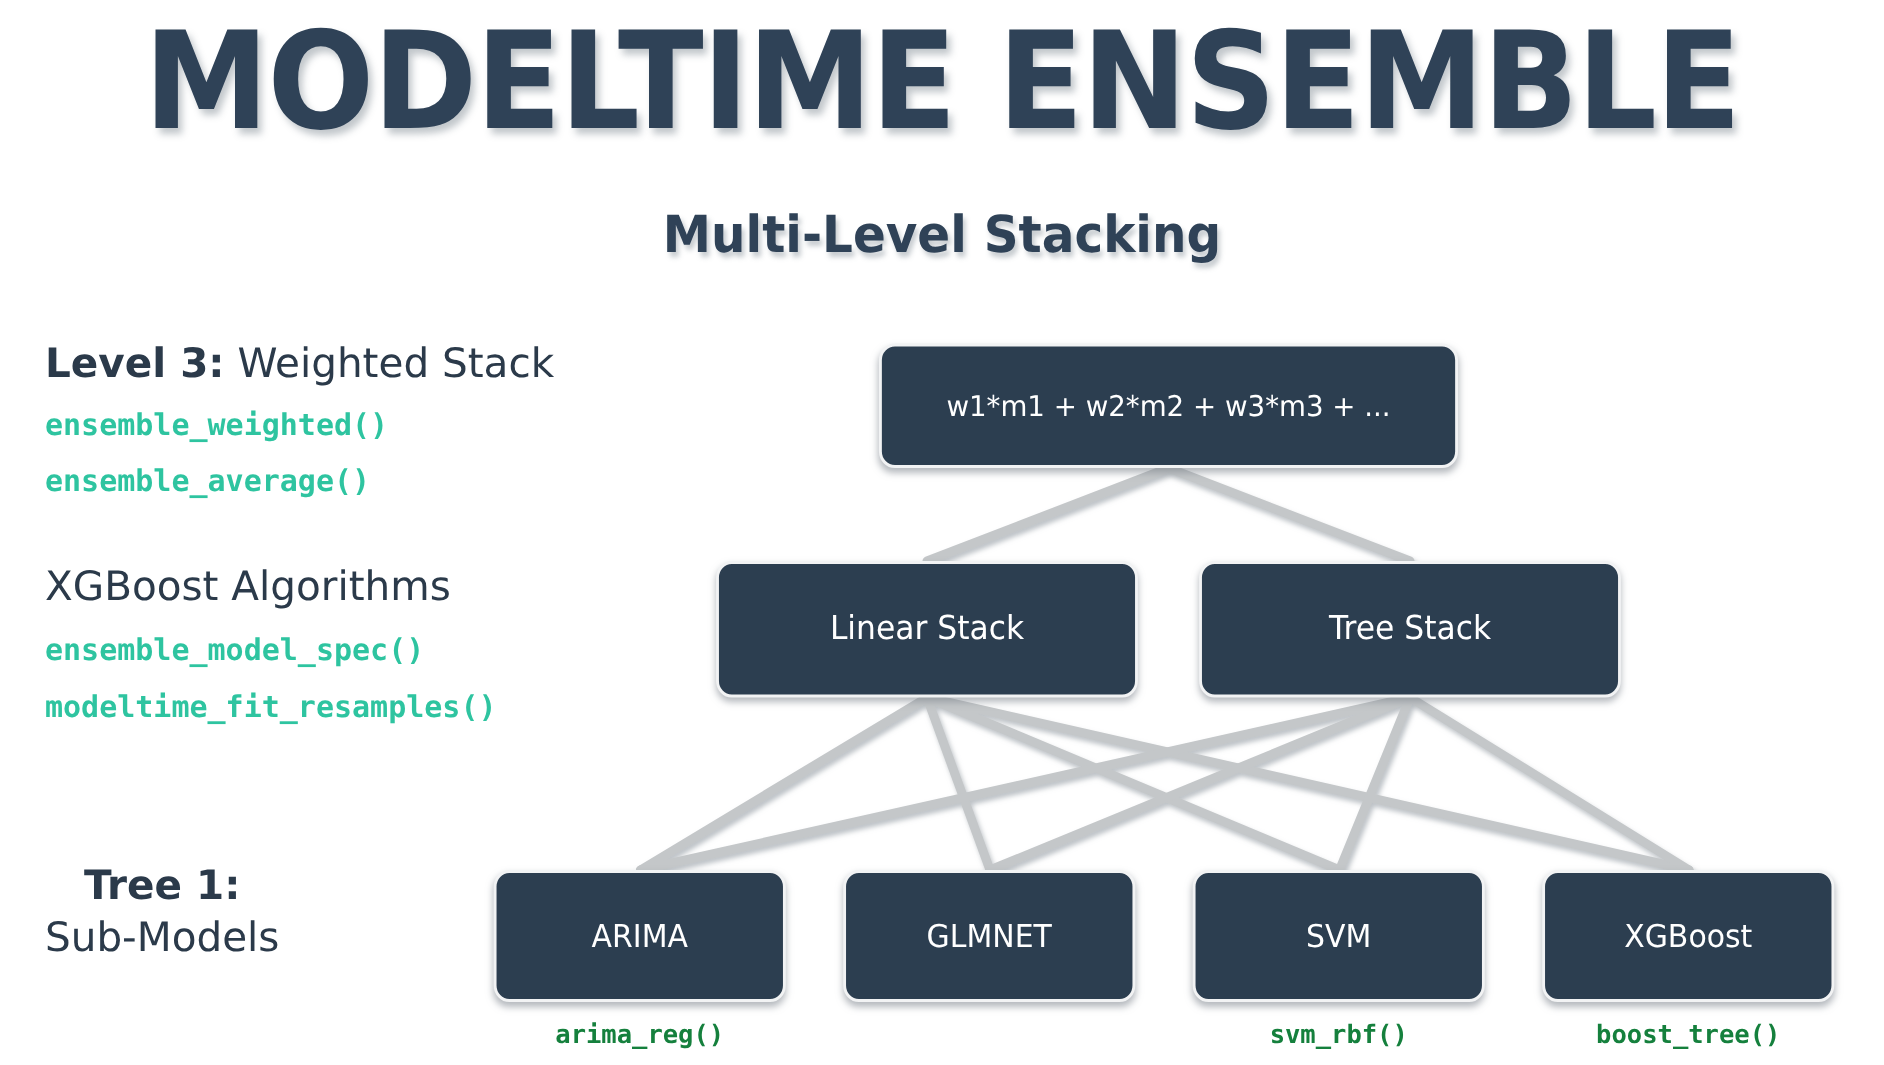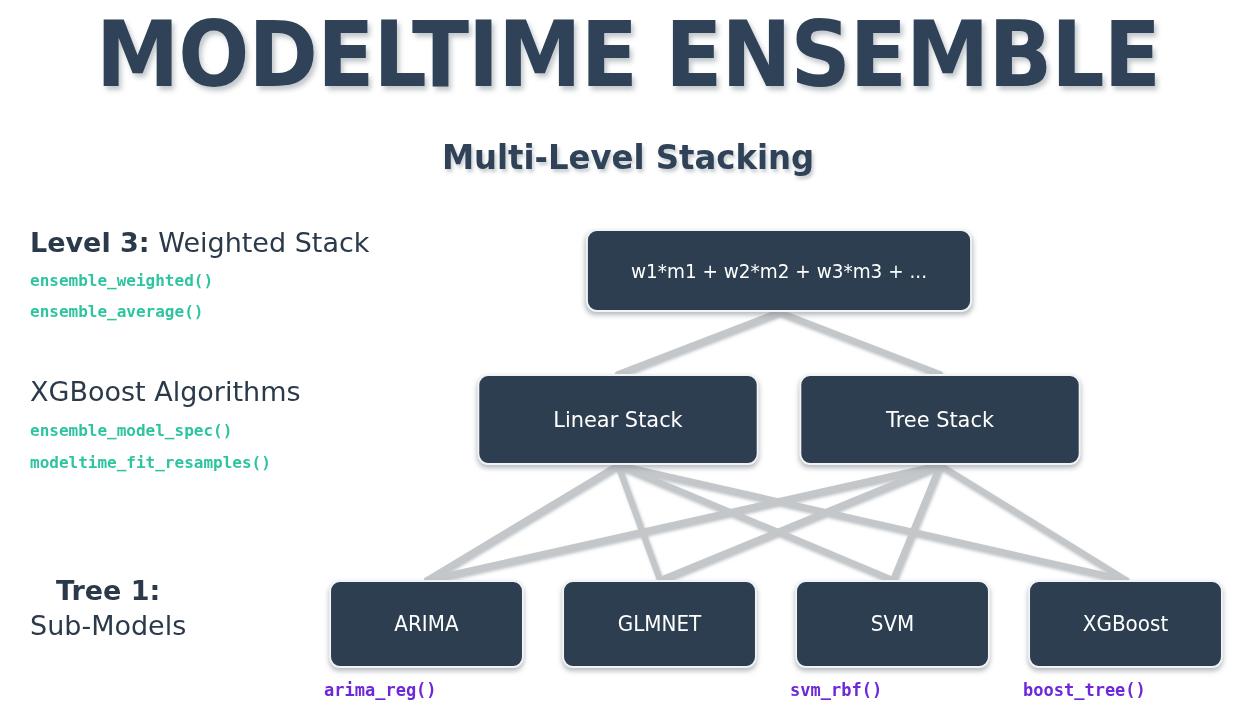--- a/index.html
+++ b/index.html
@@ -68,21 +68,21 @@
   }
   .level-heading .lv-strong {
     font-weight: bold;
     text-align: center;
   }
   .level-heading .lv-normal {
     font-weight: normal;
   }
   .level-code {
     font-family: "DejaVu Sans Mono", monospace;
-    font-size: 16px;
+    font-size: 20px;
     font-weight: bold;
     color: #2ec4a0;
     line-height: 1.45;
     white-space: nowrap;
   }
   #level3-block { top: 226px; }
   #level3-block .level-code { margin-top: 8px; }
   #level2-block { top: 375px; }
   #level2-block .level-code { margin-top: 9px; }
   #level1-block { top: 574px; }
@@ -142,25 +142,25 @@
   #node-arima   { left: 324px; }
   #node-glmnet  { left: 557px; }
   #node-svm     { left: 790px; }
   #node-xgboost { left: 1023px; }
 
   
   .fn-caption {
     position: absolute;
     top: 680px;
     width: 205px;
-    text-align: left;
+    text-align: center;
     font-family: "DejaVu Sans Mono", monospace;
     font-weight: bold;
     font-size: 17px;
-    color: #6d28d9;
+    color: #15803d;
     white-space: nowrap;
   }
   #fn-arima   { left: 324px; }
   #fn-glmnet  { left: 557px; }
   #fn-svm     { left: 790px; }
   #fn-xgboost { left: 1023px; }
 </style>
 </head>
 <body>
 

